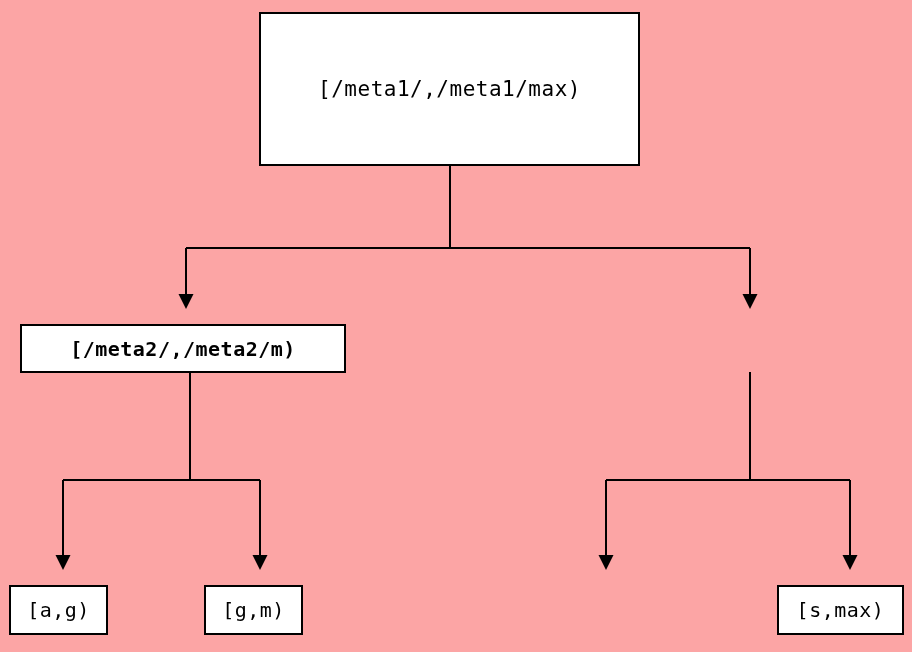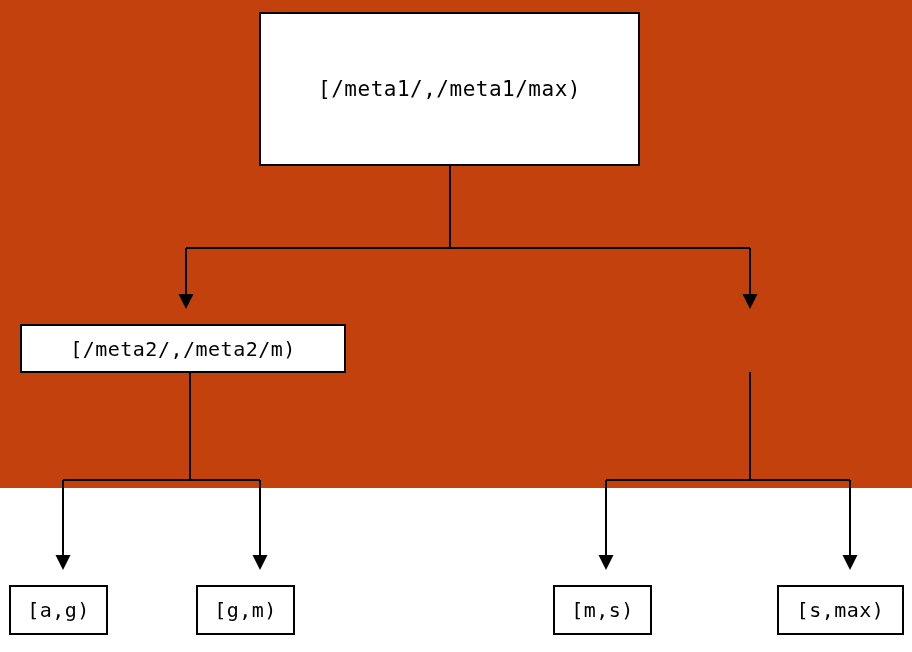--- a/index.html
+++ b/index.html
@@ -9,22 +9,22 @@
   }
   body {
     width: 912px;
     height: 652px;
     overflow: hidden;
     font-family: "DejaVu Sans Mono", "Liberation Mono", monospace;
   }
   #diagram-root {
     position: relative;
     width: 912px;
-    height: 488px;
-    background: #c2410c;
+    height: 652px;
+    background: #fca5a5;
   }
   #tree-svg {
     position: absolute;
     left: 0;
     top: 0;
     width: 912px;
     height: 652px;
     display: block;
   }
   .node-box {
@@ -38,21 +38,21 @@
     overflow: hidden;
   }
   .node-label {
     font-family: "DejaVu Sans Mono", "Liberation Mono", monospace;
     color: #000000;
     white-space: pre;
     letter-spacing: 0.5px;
     line-height: 1;
   }
   .node-root .node-label { font-size: 21px; }
-  .node-mid  .node-label { font-size: 20px; }
+  .node-mid  .node-label { font-size: 20px; font-weight: bold; }
   .node-leaf .node-label { font-size: 20px; }
 </style>
 </head>
 <body>
 
 <div id="diagram-root">
 
   <svg id="tree-svg" viewBox="0 0 912 652" xmlns="http://www.w3.org/2000/svg">
     <g stroke="#000000" stroke-width="2.6" fill="none" shape-rendering="crispEdges">
 
@@ -92,25 +92,22 @@
 
   <div class="node-box node-mid" style="left:20px; top:324px; width:326px; height:49px;">
     <span class="node-label">[/meta2/,/meta2/m)</span>
   </div>
 
 
   <div class="node-box node-leaf" style="left:9px; top:585px; width:99px; height:50px;text-align:right;">
     <span class="node-label">[a,g)</span>
   </div>
 
-  <div class="node-box node-leaf" style="left:196px; top:585px; width:99px; height:50px;">
+  <div class="node-box node-leaf" style="left:204px; top:585px; width:99px; height:50px;">
     <span class="node-label">[g,m)</span>
   </div>
 
-  <div class="node-box node-leaf" style="left:553px; top:585px; width:99px; height:50px;">
-    <span class="node-label">[m,s)</span>
-  </div>
 
   <div class="node-box node-leaf" style="left:777px; top:585px; width:127px; height:50px;">
     <span class="node-label">[s,max)</span>
   </div>
 
 </div>
 
 </body></html>

